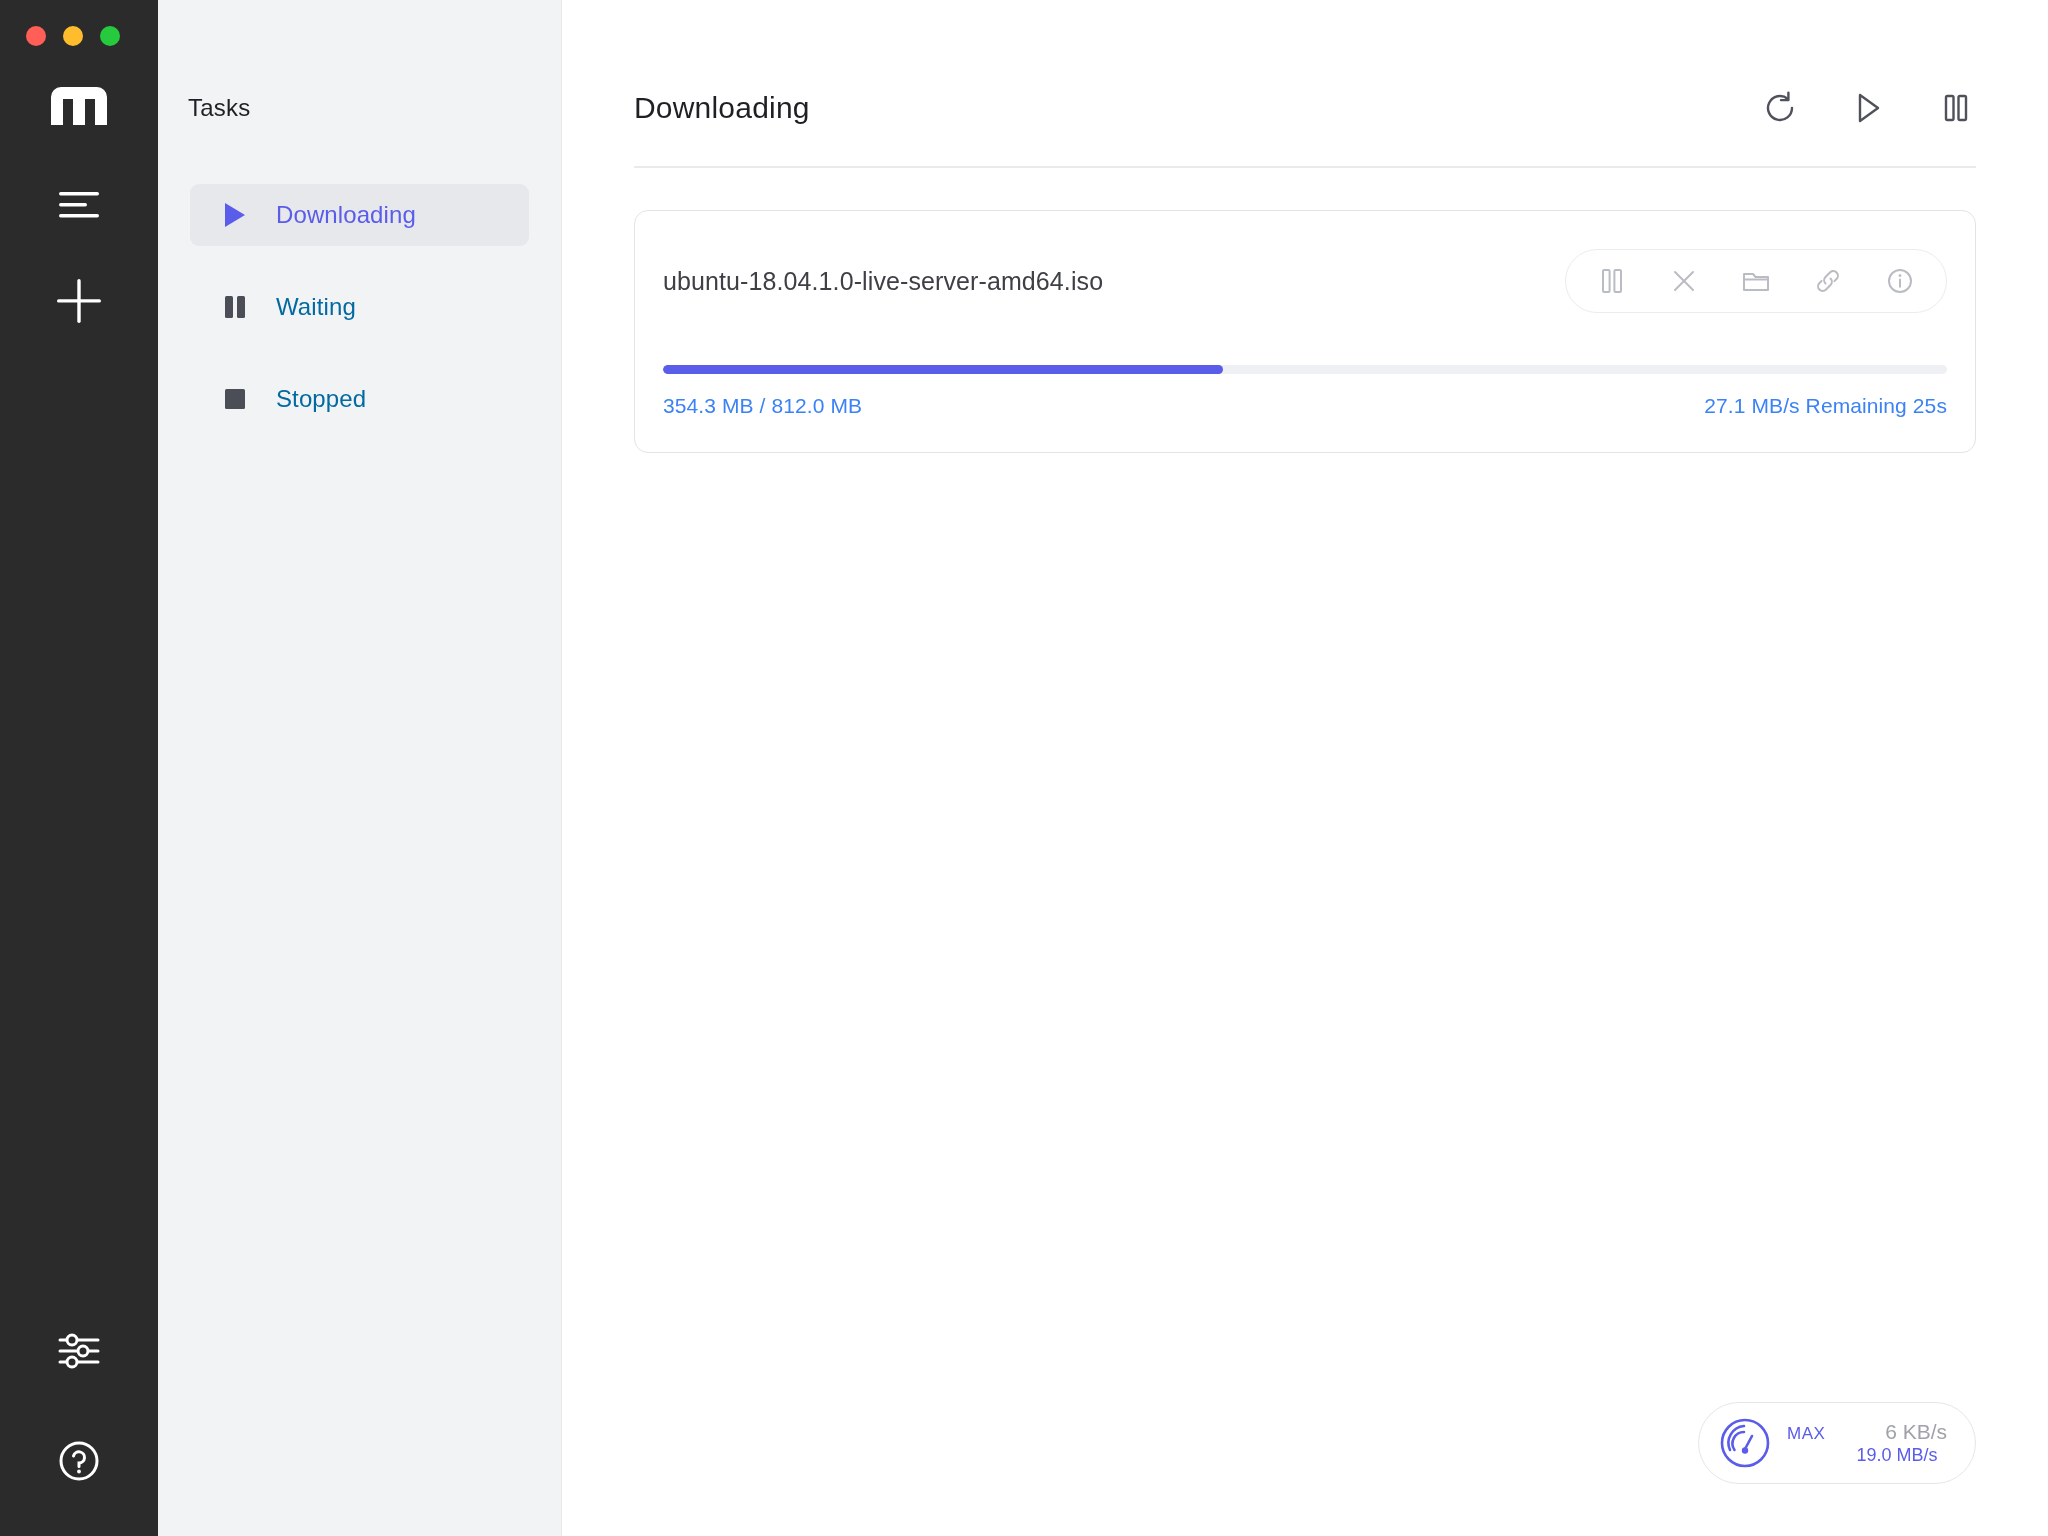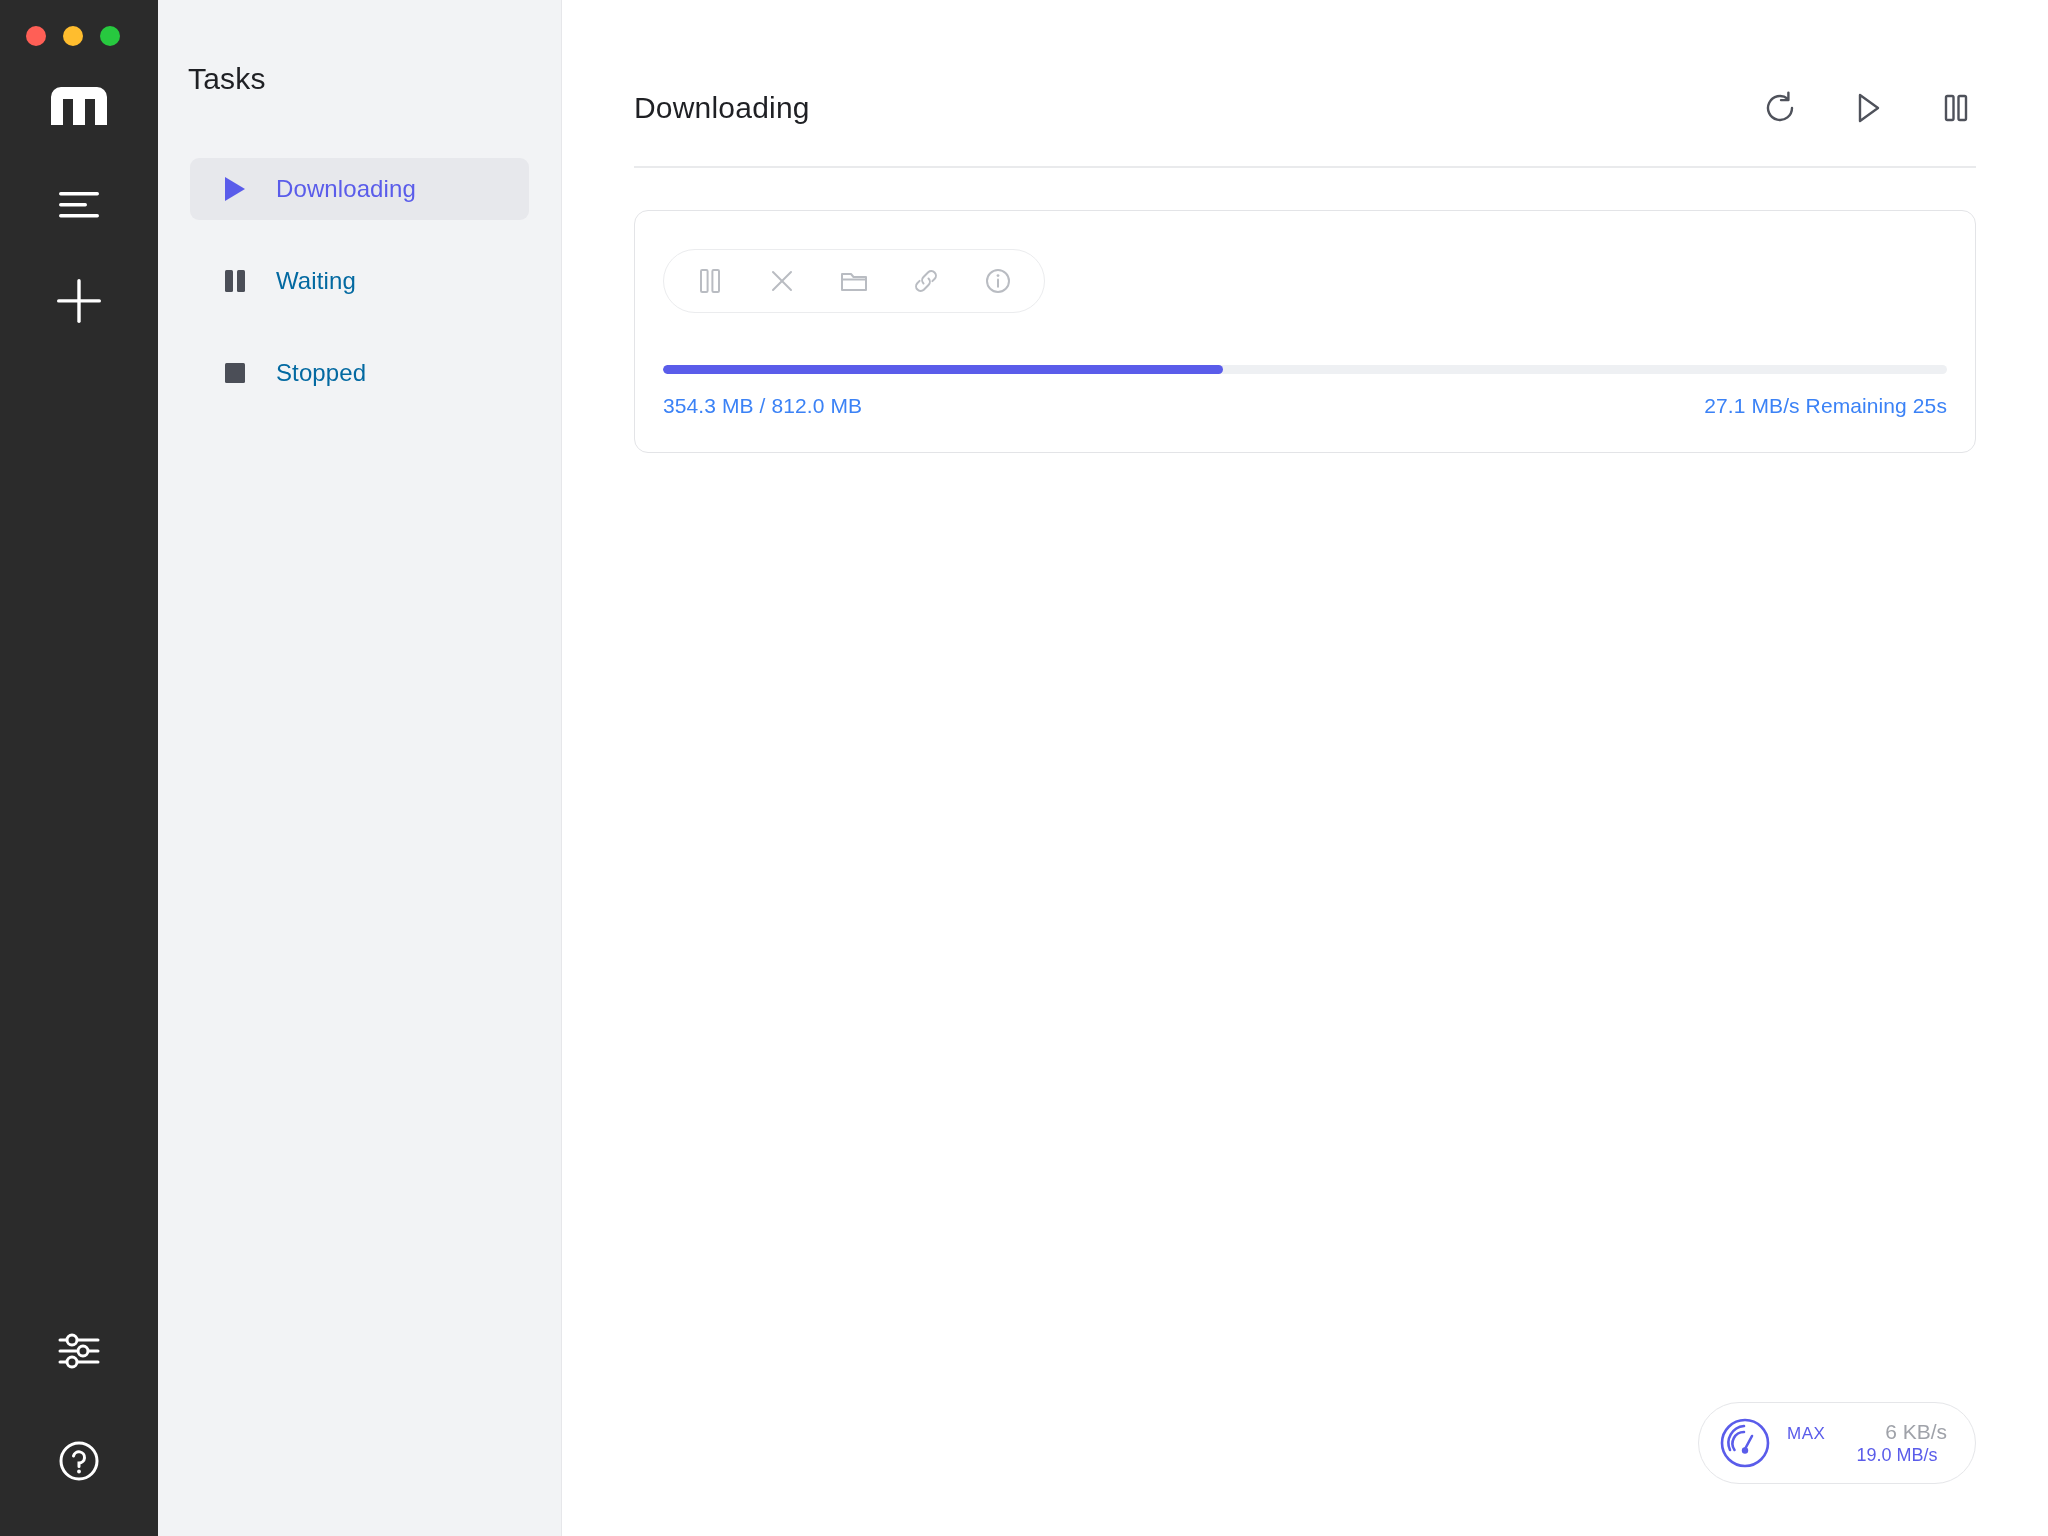--- a/index.html
+++ b/index.html
@@ -73,24 +73,24 @@
   
   .tasks-panel {
     width: 404px;
     flex: 0 0 404px;
     height: 100%;
     background: #f2f3f5;
     border-right: 1px solid #e6e7ea;
     padding-top: 0;
   }
   .tasks-title {
-    font-size: 30px;
+    font-size: 24px;
     color: #1f2024;
     font-weight: 400;
-    padding: 62px 0 0 30px;
+    padding: 94px 0 0 30px;
     letter-spacing: 0.2px;
   }
   .task-list { margin-top: 62px; padding: 0 32px; }
   .task-item {
     display: flex;
     align-items: center;
     height: 62px;
     border-radius: 9px;
     padding-left: 32px;
     gap: 28px;
@@ -344,20 +344,21 @@
           </svg>
         </div>
       </div>
     </div>
 
     <div class="head-rule"></div>
 
     <div class="card">
 
       <div class="card-row1">
+        <div class="card-name">ubuntu-18.04.1.0-live-server-amd64.iso</div>
 
         <div class="card-tools">
           <div class="tool-btn">
             <svg width="26" height="28" viewBox="0 0 26 28">
               <rect x="4" y="3" width="6.6" height="22" rx="1.2" stroke="#b9bcc2" stroke-width="2" fill="none"></rect>
               <rect x="15.4" y="3" width="6.6" height="22" rx="1.2" stroke="#b9bcc2" stroke-width="2" fill="none"></rect>
             </svg>
           </div>
           <div class="tool-btn">
             <svg width="26" height="28" viewBox="0 0 26 28">

